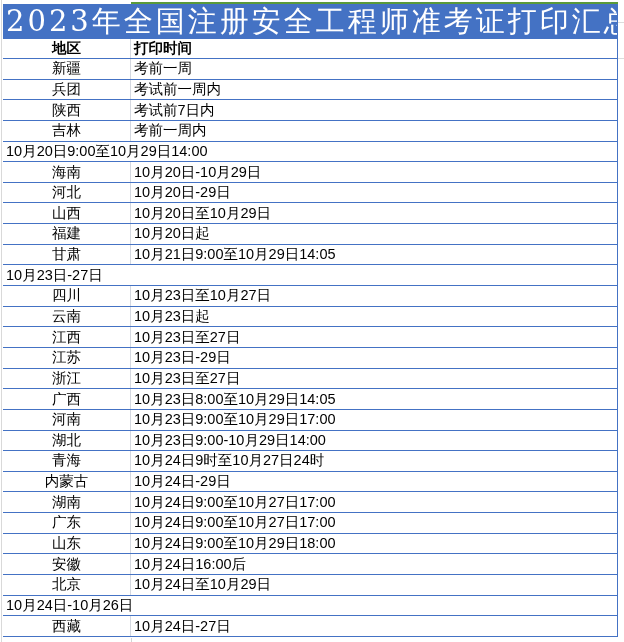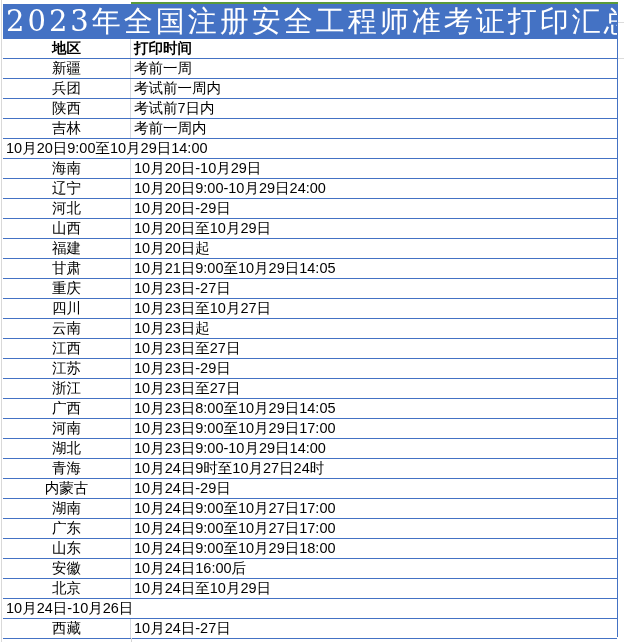--- a/index.html
+++ b/index.html
@@ -69,41 +69,36 @@
         <div class="cell-time">考前一周内</div>
       </div>
     <div class="row">
         <div class="cell-time">10月20日9:00至10月29日14:00</div>
       </div>
     <div class="row">
         <div class="cell-region">海南</div>
         <div class="cell-time">10月20日-10月29日</div>
       </div>
     <div class="row">
-        <div class="cell-region">辽宁</div>
-        <div class="cell-time">10月20日9:00-10月29日24:00</div>
-      </div>
-    <div class="row">
         <div class="cell-region">河北</div>
         <div class="cell-time">10月20日-29日</div>
       </div>
     <div class="row">
         <div class="cell-region">山西</div>
         <div class="cell-time">10月20日至10月29日</div>
       </div>
     <div class="row">
         <div class="cell-region">福建</div>
         <div class="cell-time">10月20日起</div>
       </div>
     <div class="row">
         <div class="cell-region">甘肃</div>
         <div class="cell-time">10月21日9:00至10月29日14:05</div>
       </div>
     <div class="row">
-        <div class="cell-region">重庆</div>
         <div class="cell-time">10月23日-27日</div>
       </div>
     <div class="row">
         <div class="cell-region">四川</div>
         <div class="cell-time">10月23日至10月27日</div>
       </div>
     <div class="row">
         <div class="cell-region">云南</div>
         <div class="cell-time">10月23日起</div>
       </div>

